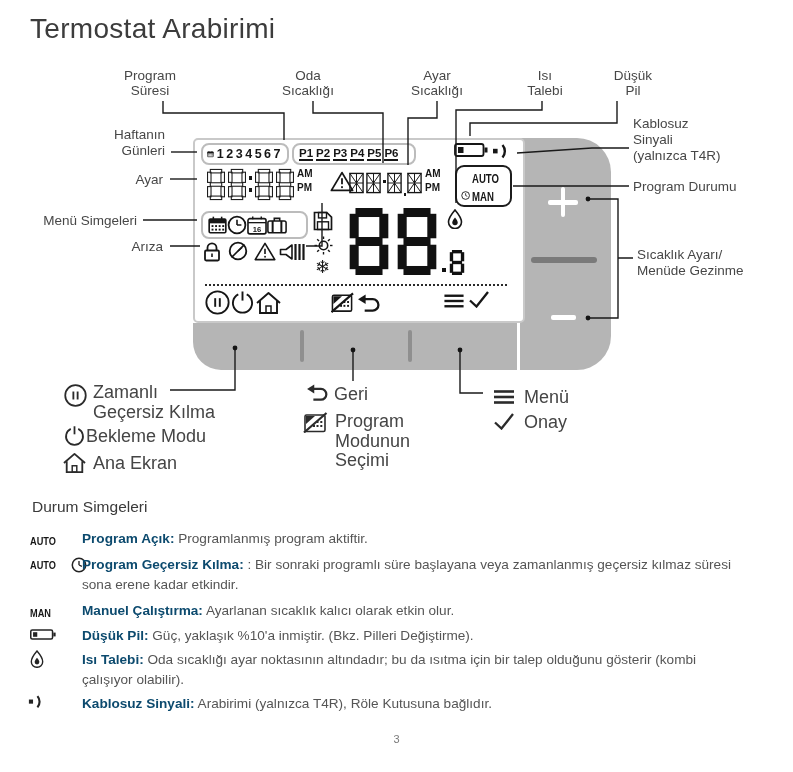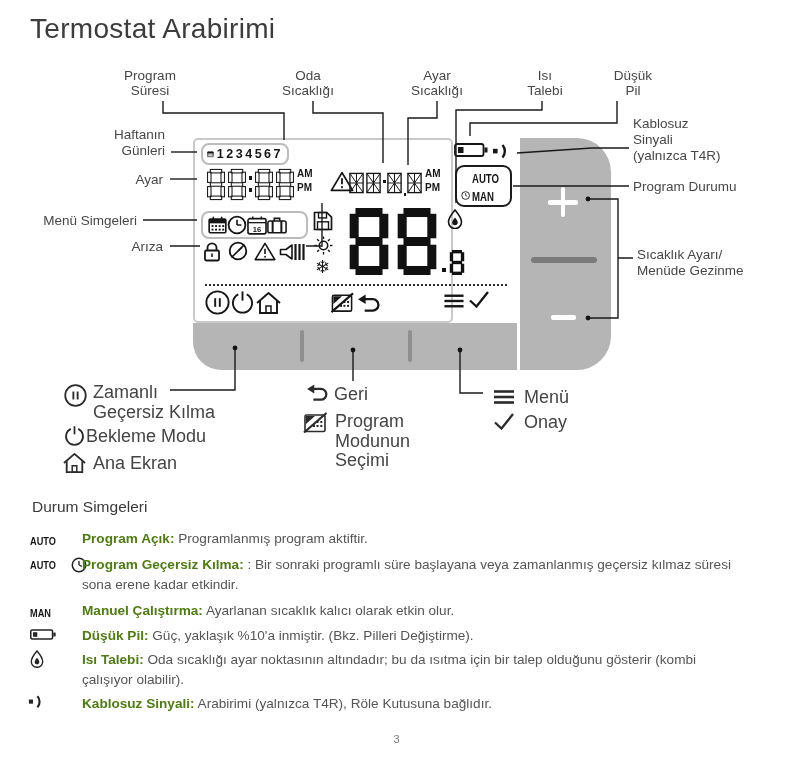--- a/index.html
+++ b/index.html
@@ -3,41 +3,41 @@
 <meta charset="utf-8">
 <style>
   html,body{margin:0;padding:0;background:#fff;}
   body{width:793px;height:772px;position:relative;overflow:hidden;
        font-family:"Liberation Sans",sans-serif;color:#3f3f3f;}
   .abs{position:absolute;}
   .lbl{font-size:13.5px;line-height:15px;color:#474747;}
   .c{text-align:center;} .r{text-align:right;}
   #title{left:30px;top:13px;font-size:28px;font-weight:400;color:#3c3c3c;letter-spacing:.3px;}
   
-  #lcd{left:193px;top:138px;width:260px;height:185px;background:#fff;
+  #lcd{left:193px;top:138px;width:332px;height:185px;background:#fff;
        border:2px solid #c9c9c9;border-radius:5px;box-sizing:border-box;}
   #btnbar{left:193px;top:323px;width:324px;height:47px;background:#b5b5b5;
           border-radius:0 0 0 28px;}
   #rightpanel{left:520px;top:138px;width:91px;height:232px;background:#b5b5b5;
           border-radius:0 34px 34px 0;}
   .sep{position:absolute;width:4px;height:32px;background:#8f8f8f;border-radius:2px;top:7px;}
   .group{position:absolute;border:2px solid #bcbcbc;border-radius:8px;box-sizing:border-box;
          display:flex;align-items:center;}
   .days{font-size:12.5px;font-weight:700;letter-spacing:2.5px;color:#161616;}
   .per{font-size:11.5px;font-weight:700;color:#161616;border-bottom:2px solid #161616;
        margin-right:3px;display:inline-block;line-height:12px;}
   .ampm{font-size:10px;font-weight:700;line-height:8.5px;color:#161616;}
   .cond{font-weight:700;font-size:12px;transform:scaleX(.8);transform-origin:0 50%;
         display:inline-block;color:#161616;line-height:13px;}
   .dotline{border-top:2px dotted #2a2a2a;}
   .plusbar{position:absolute;background:#fff;border-radius:2px;}
   .ann{font-size:18px;line-height:19.5px;color:#454545;}
   #status-heading{left:32px;top:498px;font-size:15.5px;color:#3a3a3a;}
   .srow{position:absolute;left:82px;width:650px;font-size:13.6px;line-height:20px;color:#555;}
-  .srow b{color:#4d7c0f;}
+  .srow b{color:#0c4a6e;}
   .ssym{position:absolute;left:30px;}
   .ssym .cond{font-size:11.5px;}
   #pagenum{left:0;top:733px;width:793px;text-align:center;font-size:11px;color:#7a7a7a;}
   svg{display:block;}
 </style>
 </head>
 <body>
 
 <svg width="0" height="0" style="position:absolute">
   <defs>
@@ -144,20 +144,28 @@
           <rect x="12" y="8" width="1.6" height="1.6"></rect>
         <rect x="3" y="11" width="1.6" height="1.6"></rect>
           <rect x="6" y="11" width="1.6" height="1.6"></rect>
         <rect x="9" y="11" width="1.6" height="1.6"></rect>
           <rect x="12" y="11" width="1.6" height="1.6"></rect>
       </g>
     </svg>
     <span class="days" style="margin-left:3px">1234567</span>
   </div>
 
+  <div class="group" style="left:97px;top:3px;width:124px;height:22px;padding:0 5px">
+    <span class="per">P1</span>
+    <span class="per">P2</span>
+    <span class="per">P3</span>
+    <span class="per">P4</span>
+    <span class="per">P5</span>
+    <span class="per" style="margin-right:0">P6</span>
+  </div>
 
   <svg class="abs" style="left:12px;top:28px" width="18" height="33">
       <use href="#seg8o"></use>
     </svg>
   <svg class="abs" style="left:33px;top:28px" width="18" height="33">
       <use href="#seg8o"></use>
     </svg>
   <div class="abs" style="left:54px;top:36px;width:3px;height:4px;background:#161616"></div>
   <div class="abs" style="left:54px;top:48px;width:3px;height:4px;background:#161616"></div>
   <svg class="abs" style="left:60px;top:28px" width="18" height="33">

